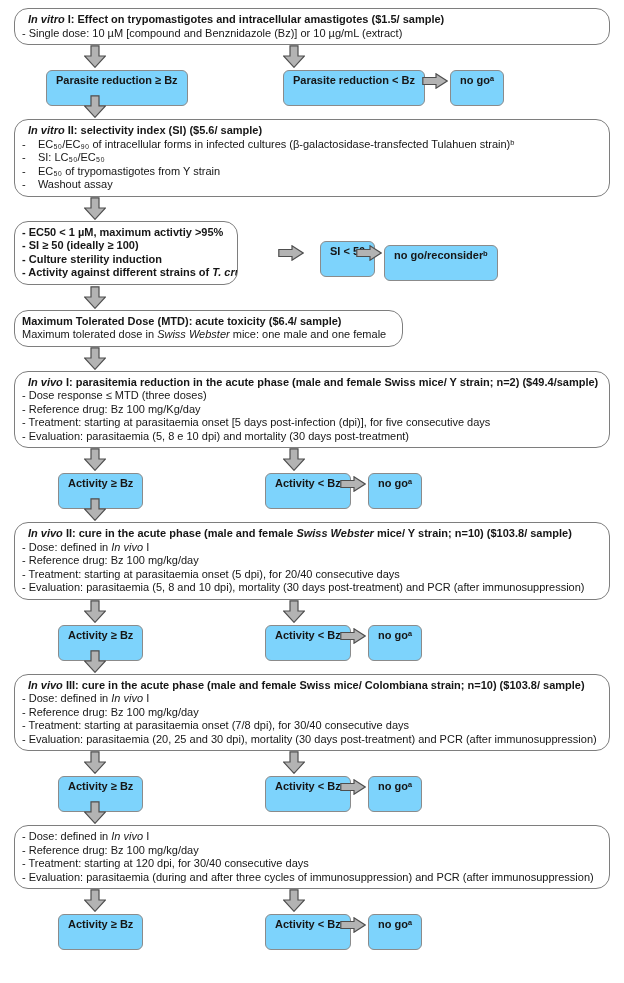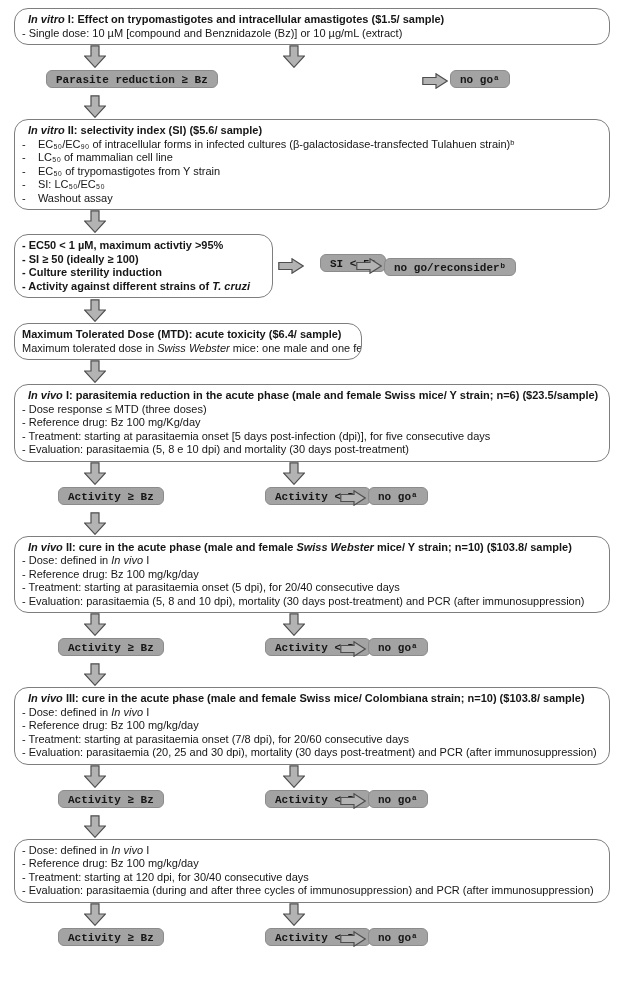--- a/index.html
+++ b/index.html
@@ -13,29 +13,29 @@
     border:1.4px solid #7e7e7e;border-radius:14px;background:#fff;
     padding:4px 0 4px 7px;font-size:11px;line-height:13.5px;overflow:hidden;
   }
   .bt{font-weight:bold;padding-left:6px;white-space:nowrap;}
   .bl{white-space:nowrap;}
   .boldbox .bl{font-weight:bold;}
   .row{position:relative;height:24px;}
   .drow{position:relative;height:26px;}
   .stage3{position:relative;height:65px;}
   .dbox{
-    position:absolute;top:1px;box-sizing:border-box;background:#a3a3a3;
-    border:1.4px solid #8b8b8b;border-radius:6px;padding:3px 9px 0;
-    font-size:11px;font-weight:bold;line-height:13px;white-space:nowrap;font-family:Liberation Mono, monospace;
+    position:absolute;top:1px;box-sizing:border-box;background:#7dd3fc;
+    border:1.4px solid #8b8b8b;border-radius:6px;padding:3px 9px 18px;
+    font-size:11px;font-weight:bold;line-height:13px;white-space:nowrap;
   }
   .dar{position:absolute;top:0;}
   .rar{position:absolute;}
   .arrow-shape{fill:#b3b3b3;stroke:#4e4e4e;stroke-width:1.2;}
-  .w348{width:348px;}
-  .critbox{position:absolute;left:14px;top:0;width:259px;margin:0;}
+  .w348{width:389px;}
+  .critbox{position:absolute;left:14px;top:0;width:224px;margin:0;}
 </style>
 </head>
 <body>
 
 <div class="page">
 
   <div class="bigbox" style="margin-top:8px;">
     <div class="bt"><span style="font-style: italic;">In vitro</span><span> I: Effect on trypomastigotes and intracellular amastigotes ($1.5/ sample)</span></div>
     <div class="bl"><span>- Single dose: 10 µM [compound and Benznidazole (Bz)] or 10 µg/mL (extract)</span></div>
   </div>
@@ -44,38 +44,38 @@
     <svg class="dar" style="left:84px" width="22" height="23">
         <polygon class="arrow-shape" points="7,0.8 15,0.8 15,11 21.5,11 11,22.3 0.5,11 7,11"></polygon>
       </svg>
     <svg class="dar" style="left:283px" width="22" height="23">
         <polygon class="arrow-shape" points="7,0.8 15,0.8 15,11 21.5,11 11,22.3 0.5,11 7,11"></polygon>
       </svg>
   </div>
 
   <div class="drow">
     <div class="dbox" style="left:46px">Parasite reduction ≥ Bz</div>
+    <div class="dbox" style="left:283px">Parasite reduction &lt; Bz</div>
     <svg class="rar" style="left:422px;top:4px" width="26" height="16">
         <polygon class="arrow-shape" points="0.8,4.5 14,4.5 14,0.8 25.2,8 14,15.2 14,11.5 0.8,11.5"></polygon>
       </svg>
     <div class="dbox" style="left:450px">no goᵃ</div>
   </div>
 
   <div class="row">
     <svg class="dar" style="left:84px" width="22" height="23">
         <polygon class="arrow-shape" points="7,0.8 15,0.8 15,11 21.5,11 11,22.3 0.5,11 7,11"></polygon>
       </svg>
   </div>
 
   <div class="bigbox">
     <div class="bt"><span style="font-style: italic;">In vitro</span><span> II: selectivity index (SI) ($5.6/ sample)</span></div>
     <div class="bl"><span>-&nbsp;&nbsp;&nbsp;&nbsp;EC₅₀/EC₉₀ of intracellular forms in infected cultures (β-galactosidase-transfected Tulahuen strain)ᵇ</span></div>
-    <div class="bl"><span>-&nbsp;&nbsp;&nbsp;&nbsp;LC₅₀ of mammalian cell line</span></div>
+    <div class="bl"><span>-&nbsp;&nbsp;&nbsp;&nbsp;SI: LC₅₀/EC₅₀</span></div>
     <div class="bl"><span>-&nbsp;&nbsp;&nbsp;&nbsp;EC₅₀ of trypomastigotes from Y strain</span></div>
-    <div class="bl"><span>-&nbsp;&nbsp;&nbsp;&nbsp;SI: LC₅₀/EC₅₀</span></div>
     <div class="bl"><span>-&nbsp;&nbsp;&nbsp;&nbsp;Washout assay</span></div>
   </div>
 
   <div class="row">
     <svg class="dar" style="left:84px" width="22" height="23">
         <polygon class="arrow-shape" points="7,0.8 15,0.8 15,11 21.5,11 11,22.3 0.5,11 7,11"></polygon>
       </svg>
   </div>
 
   <div class="stage3">
@@ -106,21 +106,21 @@
     <div class="bl"><span>Maximum tolerated dose in </span><span style="font-style: italic;">Swiss Webster</span><span> mice: one male and one female</span></div>
   </div>
 
   <div class="row">
     <svg class="dar" style="left:84px" width="22" height="23">
         <polygon class="arrow-shape" points="7,0.8 15,0.8 15,11 21.5,11 11,22.3 0.5,11 7,11"></polygon>
       </svg>
   </div>
 
   <div class="bigbox">
-    <div class="bt"><span style="font-style: italic;">In vivo</span><span> I: parasitemia reduction in the acute phase (male and female Swiss mice/ Y strain; n=6) ($23.5/sample)</span></div>
+    <div class="bt"><span style="font-style: italic;">In vivo</span><span> I: parasitemia reduction in the acute phase (male and female Swiss mice/ Y strain; n=2) ($49.4/sample)</span></div>
     <div class="bl"><span>- Dose response ≤ MTD (three doses)</span></div>
     <div class="bl"><span>- Reference drug: Bz 100 mg/Kg/day</span></div>
     <div class="bl"><span>- Treatment: starting at parasitaemia onset [5 days post-infection (dpi)], for five consecutive days</span></div>
     <div class="bl"><span>- Evaluation: parasitaemia (5, 8 e 10 dpi) and mortality (30 days post-treatment)</span></div>
   </div>
 
   <div class="row">
     <svg class="dar" style="left:84px" width="22" height="23">
         <polygon class="arrow-shape" points="7,0.8 15,0.8 15,11 21.5,11 11,22.3 0.5,11 7,11"></polygon>
       </svg>
@@ -173,21 +173,21 @@
   <div class="row">
     <svg class="dar" style="left:84px" width="22" height="23">
         <polygon class="arrow-shape" points="7,0.8 15,0.8 15,11 21.5,11 11,22.3 0.5,11 7,11"></polygon>
       </svg>
   </div>
 
   <div class="bigbox">
     <div class="bt"><span style="font-style: italic;">In vivo</span><span> III: cure in the acute phase (male and female Swiss mice/ Colombiana strain; n=10) ($103.8/ sample)</span></div>
     <div class="bl"><span>- Dose: defined in </span><span style="font-style: italic;">In vivo</span><span> I</span></div>
     <div class="bl"><span>- Reference drug: Bz 100 mg/kg/day</span></div>
-    <div class="bl"><span>- Treatment: starting at parasitaemia onset (7/8 dpi), for 20/60 consecutive days</span></div>
+    <div class="bl"><span>- Treatment: starting at parasitaemia onset (7/8 dpi), for 30/40 consecutive days</span></div>
     <div class="bl"><span>- Evaluation: parasitaemia (20, 25 and 30 dpi), mortality (30 days post-treatment) and PCR (after immunosuppression)</span></div>
   </div>
 
   <div class="row">
     <svg class="dar" style="left:84px" width="22" height="23">
         <polygon class="arrow-shape" points="7,0.8 15,0.8 15,11 21.5,11 11,22.3 0.5,11 7,11"></polygon>
       </svg>
     <svg class="dar" style="left:283px" width="22" height="23">
         <polygon class="arrow-shape" points="7,0.8 15,0.8 15,11 21.5,11 11,22.3 0.5,11 7,11"></polygon>
       </svg>

